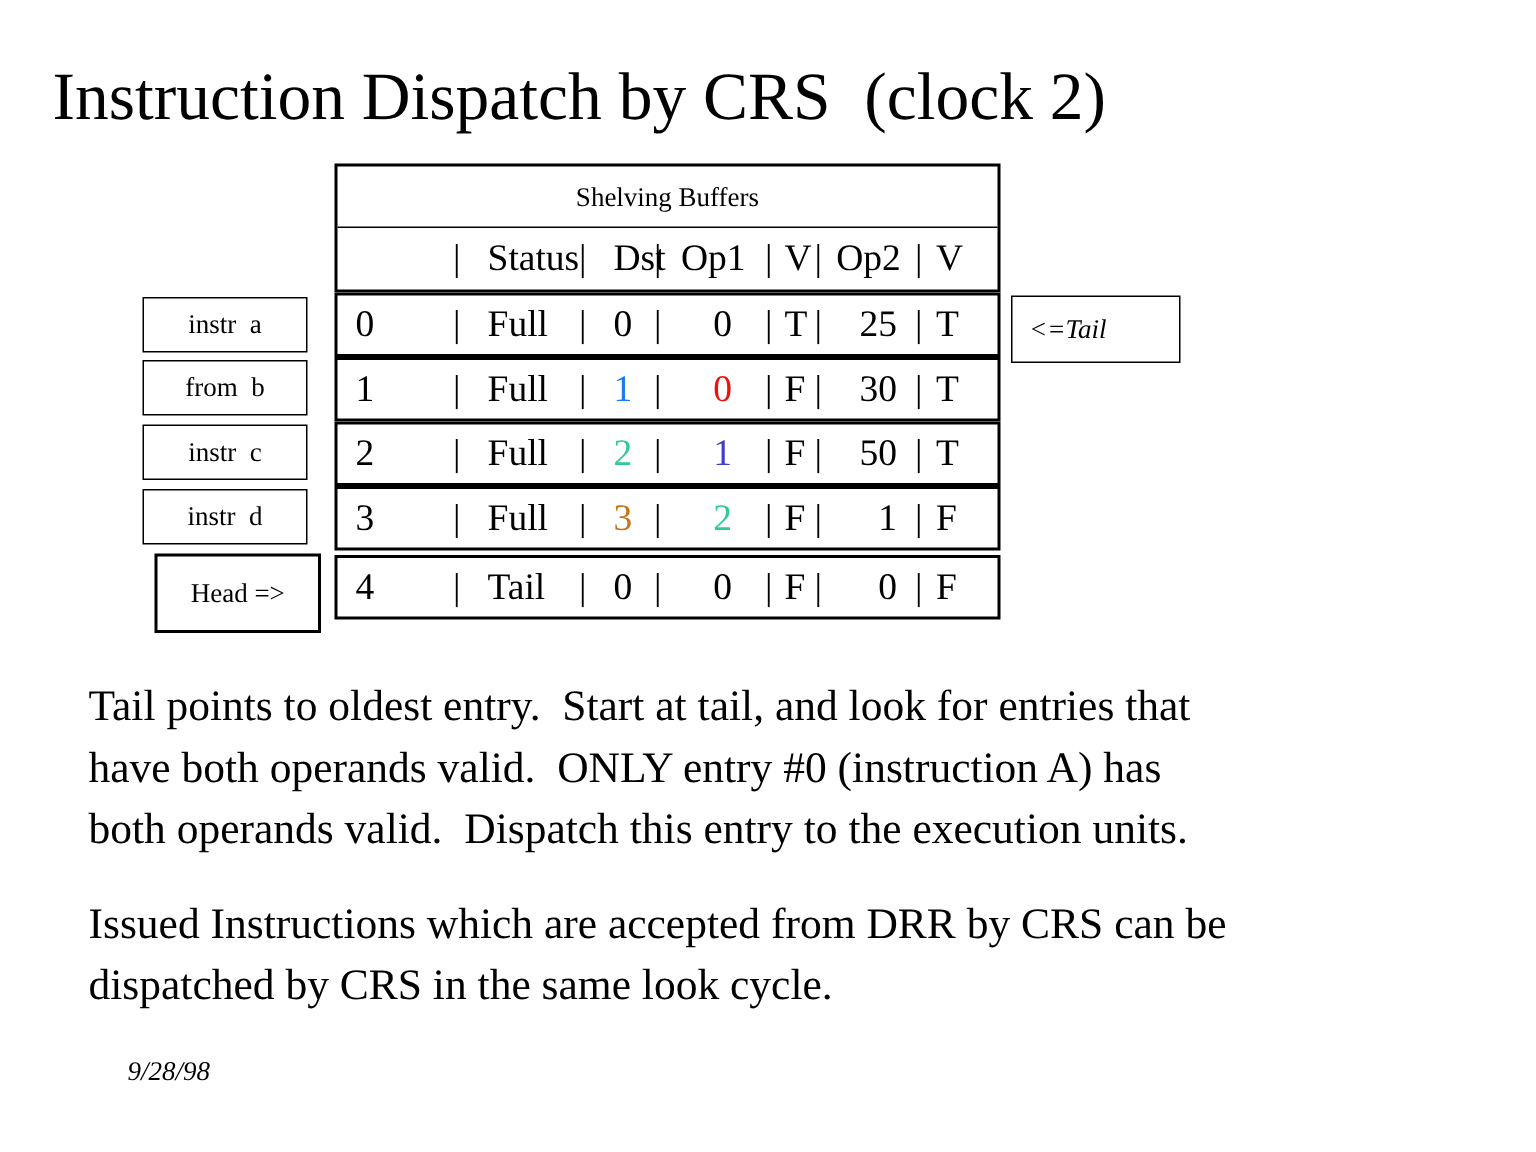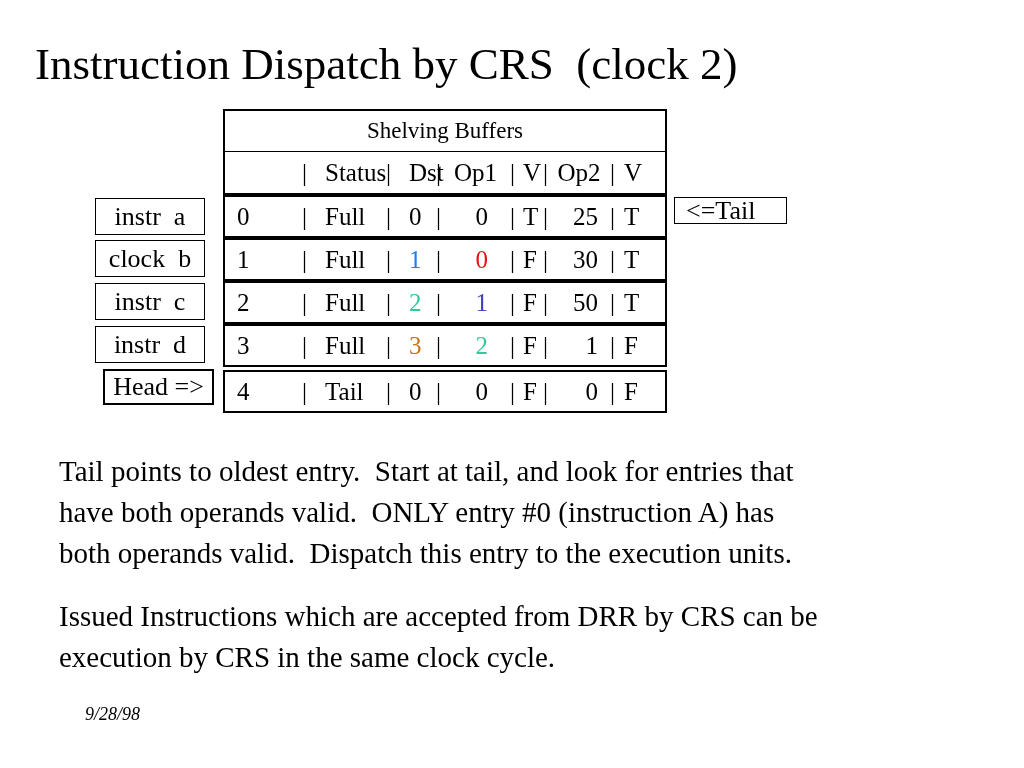--- a/index.html
+++ b/index.html
@@ -7,46 +7,46 @@
   .slide{position:relative;width:1024px;height:768px;background:#ffffff;overflow:hidden;
          font-family:"Liberation Serif","DejaVu Serif",serif;color:#000;}
   .pre{white-space:pre;}
 
   .title{position:absolute;left:35px;top:38px;font-size:45px;letter-spacing:0px;}
 
   
   .tablewrap{position:absolute;left:223px;top:109px;width:444px;}
   .thead{border:2px solid #000;}
   .ttitle{height:41px;border-bottom:1px solid #000;display:flex;align-items:center;
-          justify-content:center;font-size:23px;}
+          justify-content:center;font-size:18px;}
   .hrow,.trow{display:flex;align-items:center;height:41px;font-size:25px;}
   .trow{height:43px;border:2px solid #000;background:#fff;}
   .trow.last-row{margin-top:3px;}
   .cell{display:inline-flex;align-items:center;height:100%;}
   .idx{width:77px;padding-left:12px;}
   .st{width:84px;}
   .dst{width:50px;}
   .op1{width:74px;justify-content:space-between;padding-right:22px;}
   .v1{width:33px;}
   .op2{width:67px;justify-content:space-between;padding-right:12px;}
   .v2{width:55px;}
   .st .val,.dst .val{padding-left:18px;}
   .v1 .val{padding-left:8px;}
   .v2 .val{padding-left:9px;}
   .center{justify-content:flex-start;padding-right:0;}
   .center .val{margin:0 auto;padding-left:0;}
 
   
   .sbox{position:absolute;border:1px solid #000;display:flex;align-items:center;
-        justify-content:center;font-size:26px;background:#fff;}
+        justify-content:center;font-size:18px;background:#fff;}
   .instr{left:95px;width:110px;height:37px;}
   .ia{top:198px;} .ib{top:240px;} .ic{top:283px;} .id{top:326px;}
-  .headbox{left:103px;top:369px;width:111px;height:36px;border-width:2px;}
-  .tailbox{left:674px;top:197px;width:113px;height:27px;justify-content:flex-start;
-           padding-left:11px;}
+  .headbox{left:103px;top:369px;width:111px;height:53px;border-width:2px;}
+  .tailbox{left:674px;top:197px;width:113px;height:45px;justify-content:flex-start;
+           padding-left:11px;font-style:italic;}
 
   
   .para{position:absolute;left:43px;font-size:29px;line-height:41px;margin-left:16px;}
   .p1{top:451px;}
   .p2{top:596px;}
   .datestamp{position:absolute;left:85px;top:704px;font-size:18px;font-style:italic;}
 </style>
 </head>
 <body>
 
@@ -222,32 +222,32 @@
           </span>
       <span class="cell v2">
             <span class="pipe">|</span>
             <span class="val">F</span>
           </span>
     </div>
   </div>
   </div>
 
   <div class="sbox instr ia pre">instr  a</div>
-  <div class="sbox instr ib pre">clock  b</div>
+  <div class="sbox instr ib pre">from  b</div>
   <div class="sbox instr ic pre">instr  c</div>
   <div class="sbox instr id pre">instr  d</div>
   <div class="sbox headbox pre">Head =&gt;</div>
   <div class="sbox tailbox pre">&lt;=Tail</div>
 
   <div class="para p1">
     <div class="pre">Tail points to oldest entry.  Start at tail, and look for entries that</div>
     <div class="pre">have both operands valid.  ONLY entry #0 (instruction A) has</div>
     <div class="pre">both operands valid.  Dispatch this entry to the execution units.</div>
   </div>
 
   <div class="para p2">
     <div class="pre">Issued Instructions which are accepted from DRR by CRS can be</div>
-    <div class="pre">execution by CRS in the same clock cycle.</div>
+    <div class="pre">dispatched by CRS in the same look cycle.</div>
   </div>
 
   <div class="datestamp">9/28/98</div>
 
 </div>
 
 </body></html>

